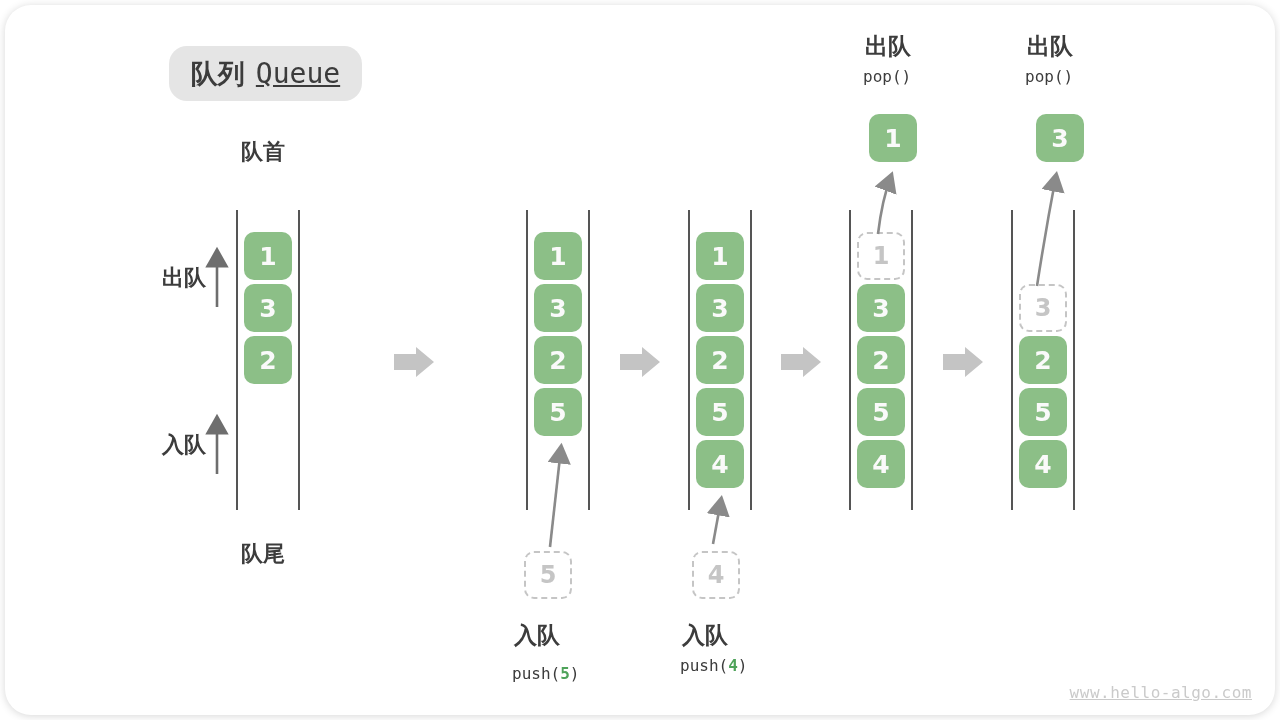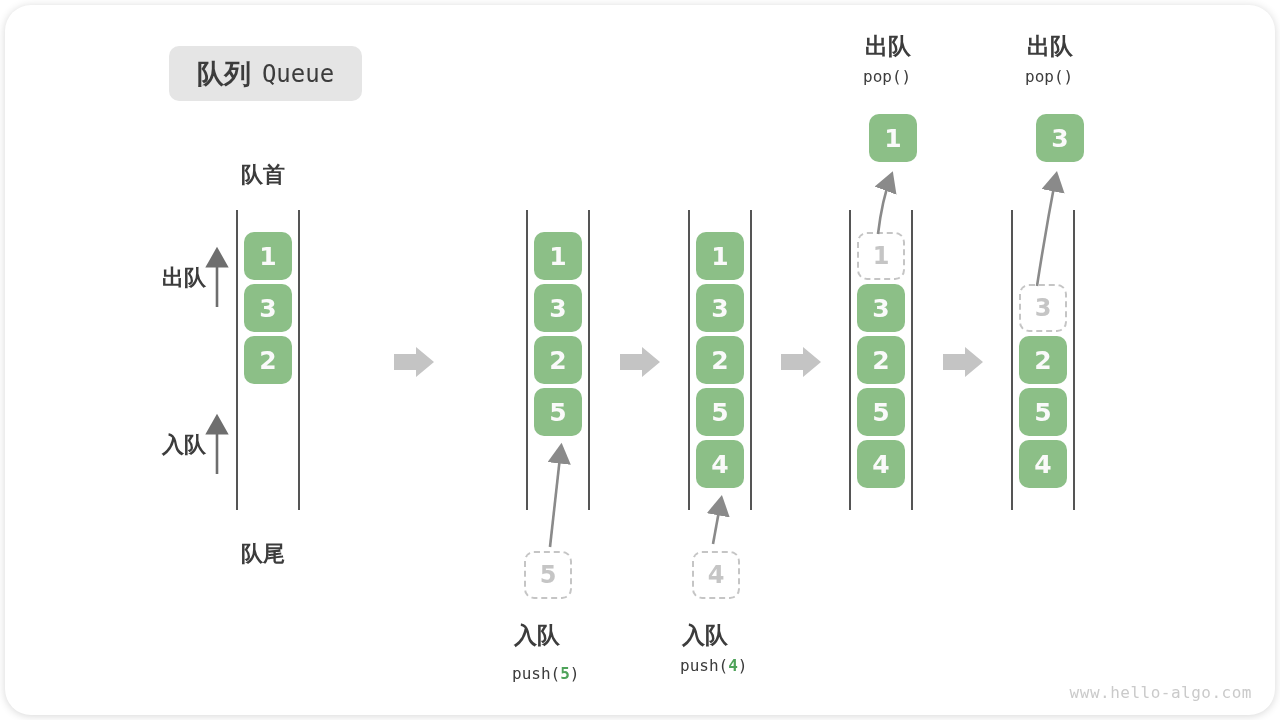--- a/index.html
+++ b/index.html
@@ -20,25 +20,25 @@
     font-family:"DejaVu Sans",sans-serif;color:var(--text-dark);
     position:relative;overflow:hidden;
   }
   .card{
     position:absolute;inset:5px;background:#ffffff;border-radius:26px;
     box-shadow:0 1px 9px rgba(0,0,0,0.16);
   }
   .canvas{position:absolute;inset:0;}
   .title-box{
     position:absolute;left:169px;top:46px;width:193px;height:55px;
-    background:var(--title-bg);border-radius:10px;
+    background:var(--title-bg);border-radius:18px;
     display:flex;align-items:center;justify-content:center;gap:11px;
   }
   .title-zh{font-size:27px;font-weight:700;}
-  .title-en{font-family:"DejaVu Sans Mono",monospace;font-size:24px;font-weight:500;}
+  .title-en{font-family:"DejaVu Sans Mono",monospace;font-size:28px;font-weight:500;text-decoration:underline;}
   .side-label{position:absolute;font-size:22px;font-weight:700;white-space:nowrap;}
   .rail{position:absolute;top:210px;width:2px;height:300px;background:var(--rail);}
   .vbox{
     position:absolute;width:48px;height:48px;border-radius:10px;
     background:var(--box-green);color:var(--box-text);
     display:flex;align-items:center;justify-content:center;
     font-size:25px;font-weight:700;
   }
   .dashed-box{
     position:absolute;width:44px;height:44px;border-radius:10px;
@@ -52,36 +52,36 @@
     font-size:16px;font-weight:500;white-space:nowrap;
   }
   .op-code .arg{color:var(--accent-green);font-weight:700;}
   .overlay{position:absolute;inset:0;pointer-events:none;}
   .block-arrow{fill:var(--arrow-gray);}
   .curve{stroke:var(--curve-arrow);stroke-width:2.6;fill:none;}
   .straight{stroke:#6E6E6E;stroke-width:2.6;fill:none;}
   .watermark{
     position:absolute;right:28px;bottom:18px;
     font-family:"DejaVu Sans Mono",monospace;font-size:16px;
-    color:var(--watermark-color);letter-spacing:0.5px;
+    color:var(--watermark-color);letter-spacing:0.5px;text-decoration:underline;
   }
 </style>
 </head>
 <body>
 
 <div class="card"></div>
 
 <div class="canvas">
 
   <div class="title-box">
     <span class="title-zh">队列</span>
     <span class="title-en">Queue</span>
   </div>
 
-  <div class="side-label" style="left:241px;top:160px;">队首</div>
+  <div class="side-label" style="left:241px;top:137px;">队首</div>
   <div class="side-label" style="left:241px;top:539px;">队尾</div>
   <div class="side-label" style="left:162px;top:263px;">出队</div>
   <div class="side-label" style="left:162px;top:430px;">入队</div>
 
   <div class="rail" style="left:236px;"></div>
   <div class="rail" style="left:298px;"></div>
   <div class="rail" style="left:526px;"></div>
   <div class="rail" style="left:588px;"></div>
   <div class="rail" style="left:688px;"></div>
   <div class="rail" style="left:750px;"></div>

